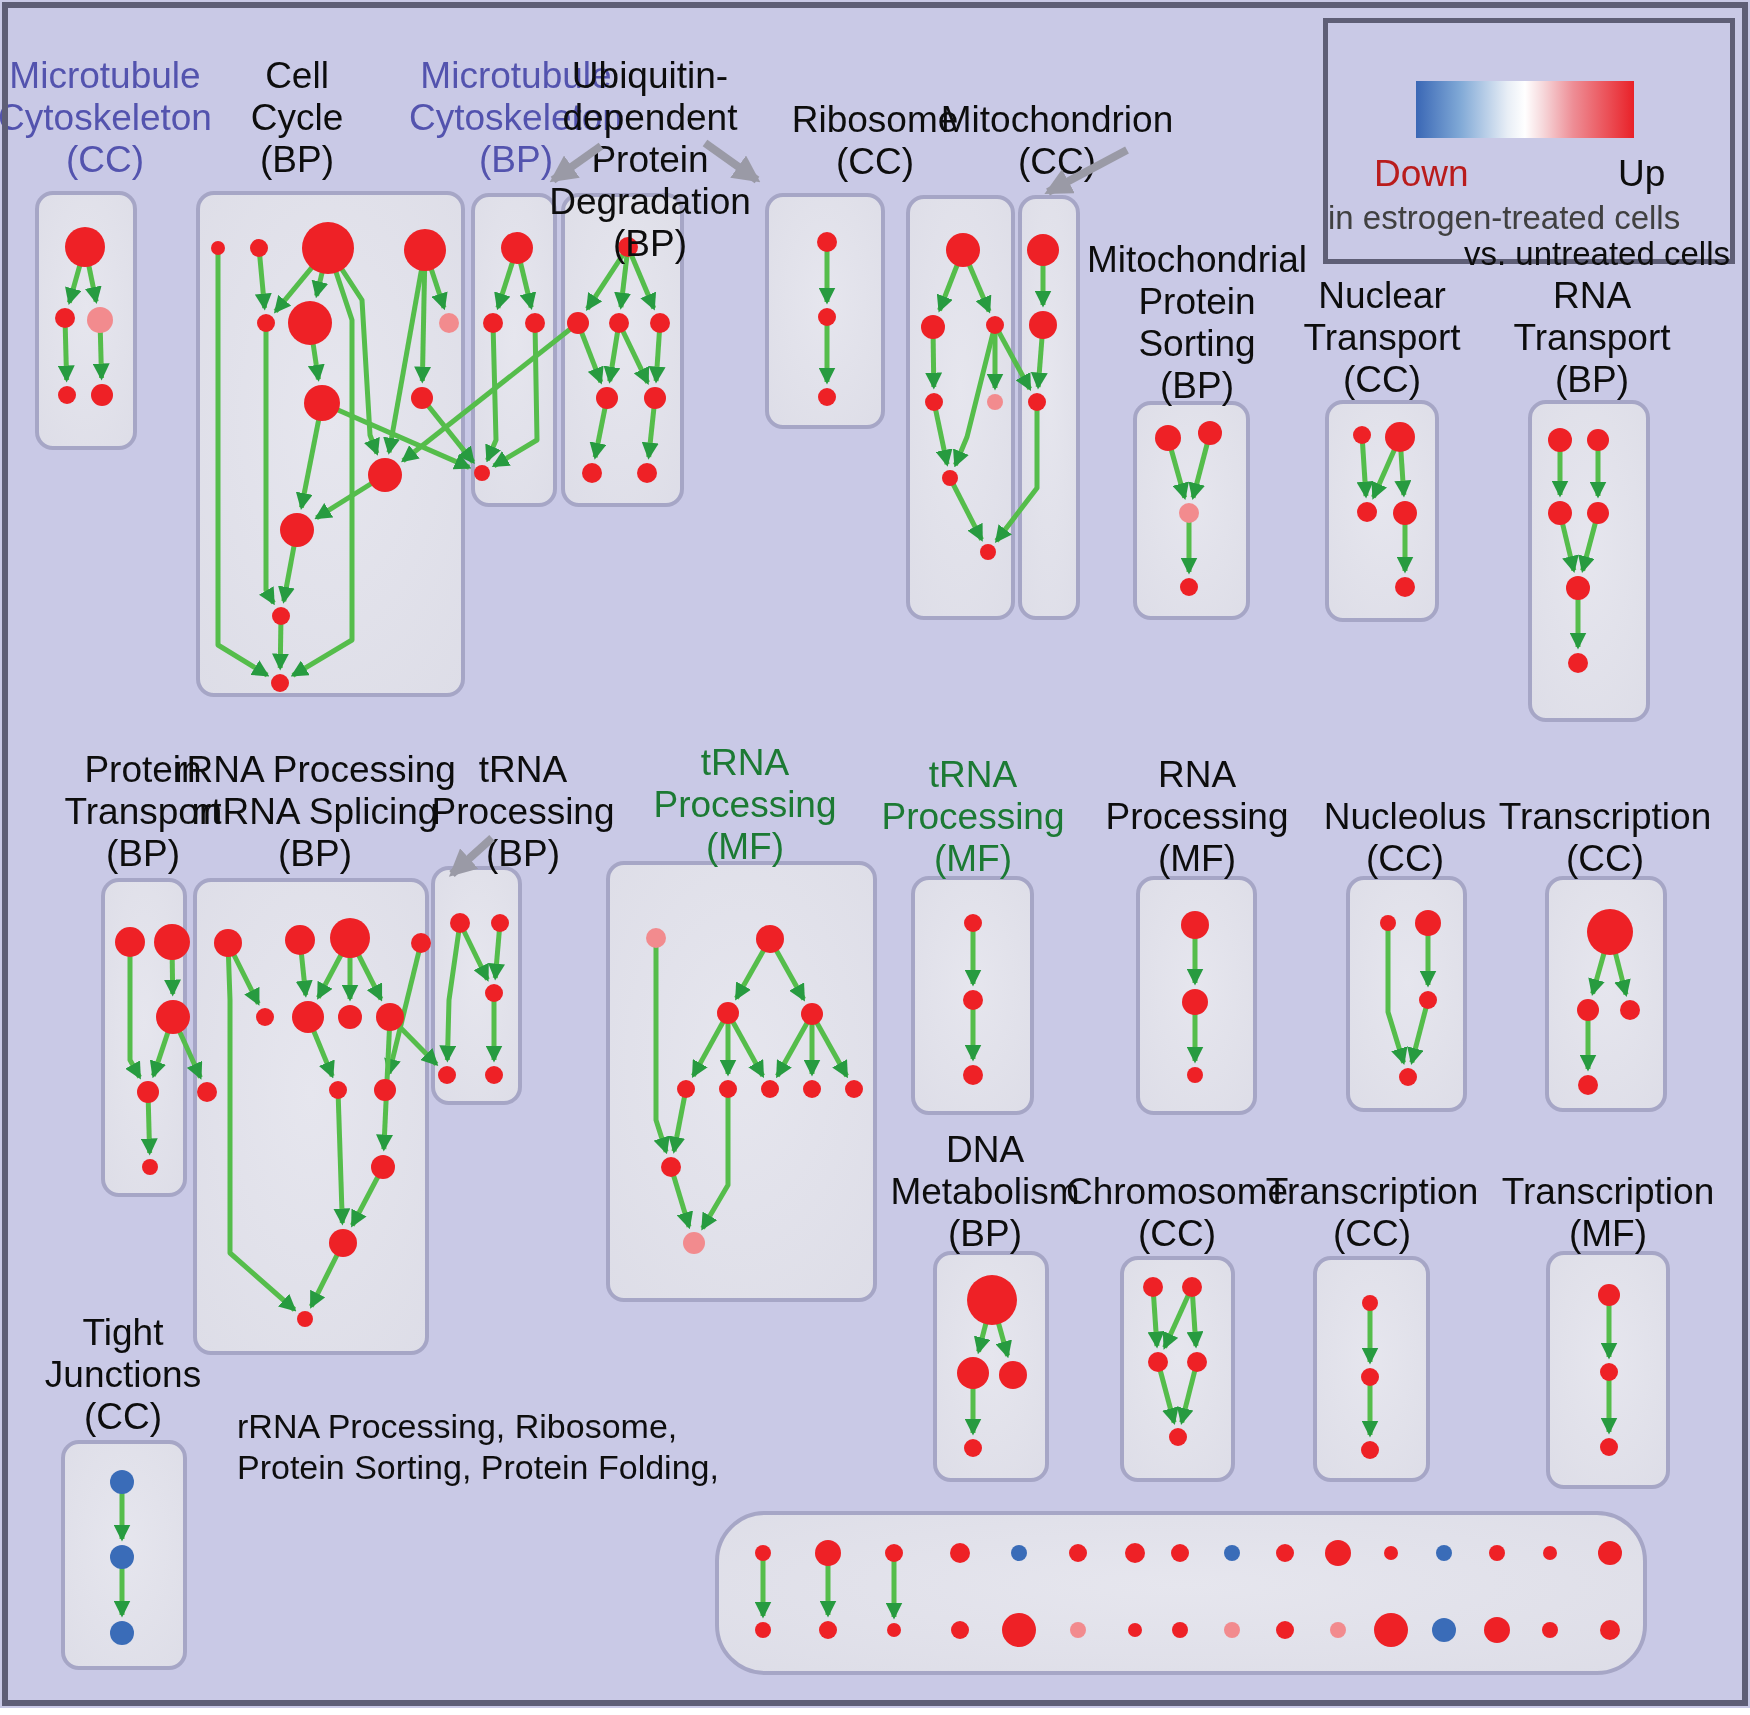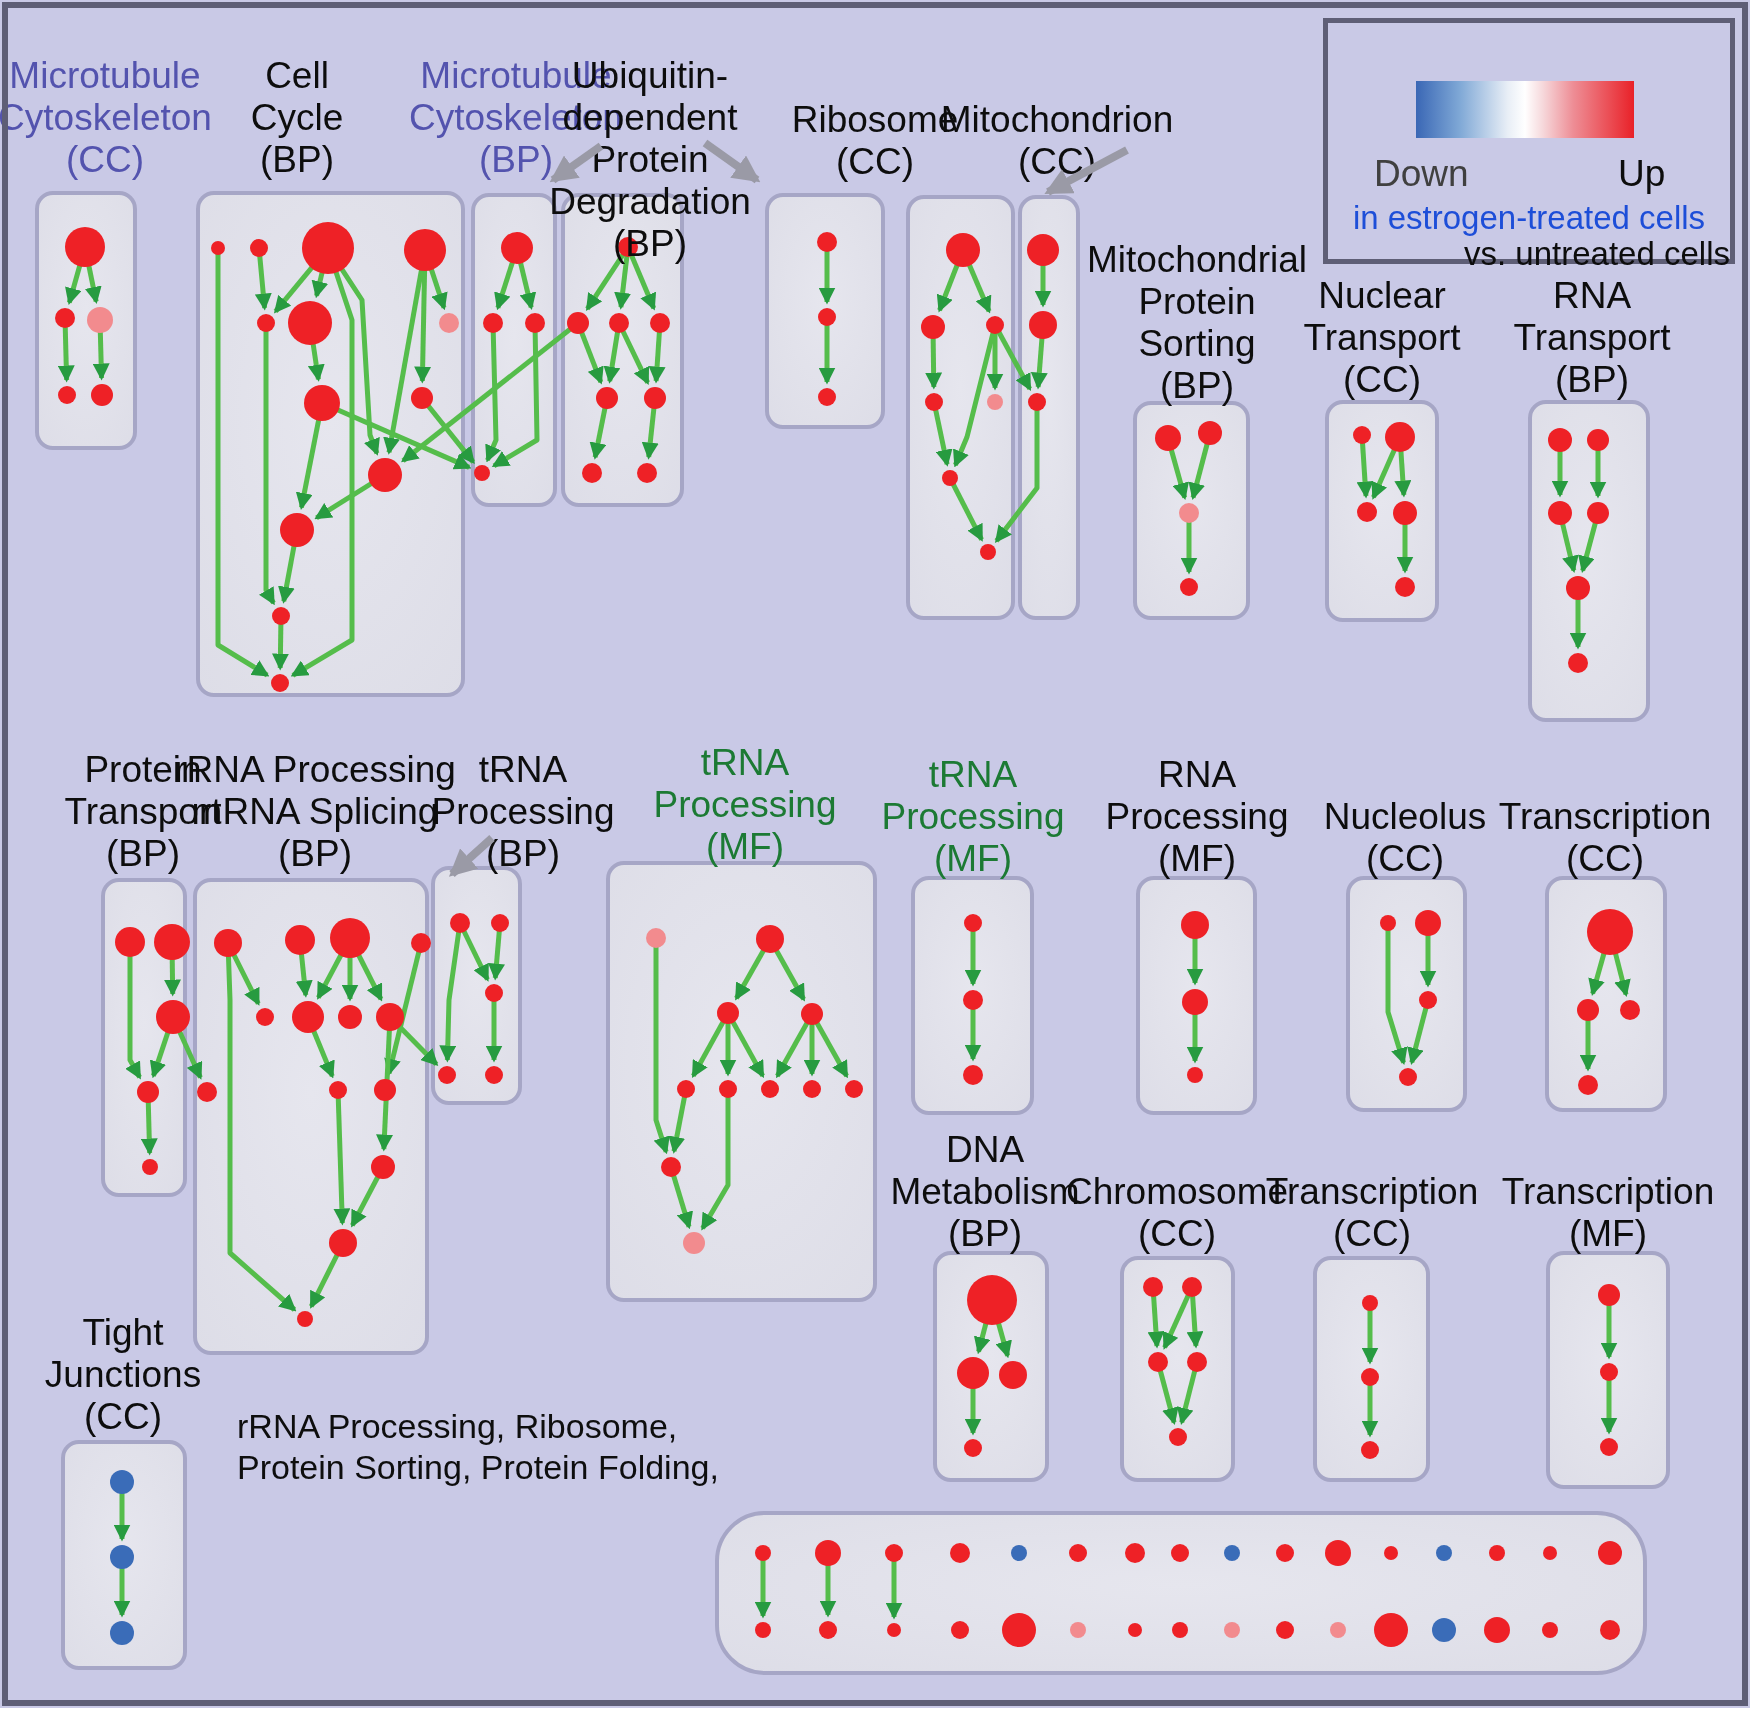--- a/index.html
+++ b/index.html
@@ -7,23 +7,23 @@
           font-family:"Liberation Sans", sans-serif;overflow:hidden;}
   #svgwrap{position:absolute;left:0;top:0;width:1750px;height:1715px;}
   svg{display:block;}
   
   #legend{position:absolute;left:1323px;top:18px;width:412px;height:246px;
           border:5px solid #5e5e76;box-sizing:border-box;background:#c9c9e6;}
   #legend .title{text-align:center;font-size:37px;color:#0d0d0d;margin-top:8px;}
   #legend .bar{position:absolute;left:88px;top:58px;width:218px;height:57px;
       background:linear-gradient(to right,#3a67b5 0%,#7fa8d6 20%,#e8eef6 42%,
                  #ffffff 50%,#f6d9dc 58%,#ee8e96 72%,#e92128 100%);}
-  #legend .down{position:absolute;left:46px;top:130px;font-size:37px;color:#404040;}
+  #legend .down{position:absolute;left:46px;top:130px;font-size:37px;color:#b91c1c;}
   #legend .up{position:absolute;left:290px;top:130px;font-size:37px;color:#0d0d0d;}
-  #legend .l1{position:absolute;top:176px;width:100%;text-align:center;font-size:33px;color:#1d4ed8;}
+  #legend .l1{position:absolute;top:176px;width:100%;text-align:left;font-size:33px;color:#404040;}
   #legend .l2{position:absolute;top:212px;width:100%;text-align:right;font-size:33px;color:#0d0d0d;}
   
   #miscnote{position:absolute;left:237px;top:1406px;font-size:34px;line-height:41px;color:#0e0e0e;}
 </style>
 </head>
 <body>
 
 <div id="figure">
   <div id="svgwrap">
       <svg viewBox="0 0 1750 1715" width="1750" height="1715">

